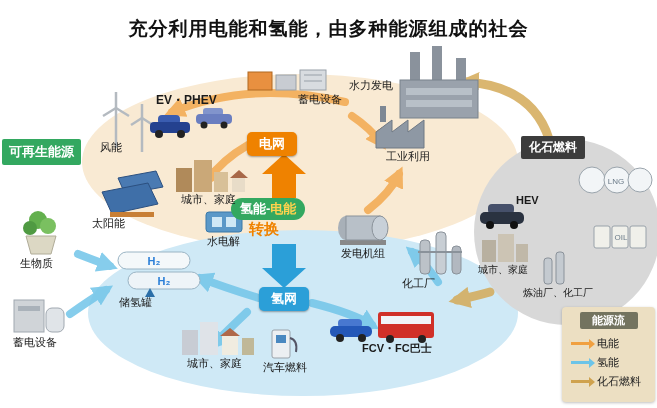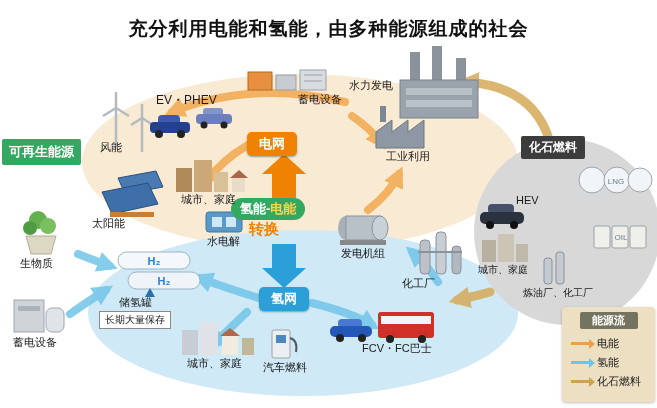--- a/index.html
+++ b/index.html
@@ -1,20 +1,20 @@
 <!DOCTYPE html>
 <html><head>
 <meta charset="utf-8">
 <style>
   html,body{margin:0;padding:0;background:#fff;}
   #stage{position:relative;width:657px;height:408px;background:#ffffff;overflow:hidden;
          font-family:"Liberation Sans","DejaVu Sans",sans-serif;}
   #bg{position:absolute;left:0;top:0;}
   .lbl{position:absolute;font-size:11px;color:#1a1a1a;line-height:1.15;white-space:nowrap;}
-  .bold{font-weight:normal;}
+  .bold{font-weight:bold;}
   .f12{font-size:12px;} .f10{font-size:10px;}
   #page-title{position:absolute;left:0;right:0;top:16px;text-align:center;
               font-size:19px;font-weight:bold;color:#111;letter-spacing:1px;}
   .badge{position:absolute;color:#fff;font-weight:bold;text-align:center;white-space:nowrap;}
   #grid-badge{left:247px;top:132px;width:50px;padding:3px 0;background:#ef8200;border-radius:5px;
               font-size:13px;box-shadow:0 1px 2px rgba(0,0,0,.35);}
   #h2net-badge{left:259px;top:287px;width:50px;padding:3px 0;background:#2b9fd8;border-radius:5px;
               font-size:13px;box-shadow:0 1px 2px rgba(0,0,0,.35);}
   #renew-badge{left:2px;top:139px;padding:4px 7px;background:#33a860;font-size:13px;border-radius:2px;}
   #fossil-badge{left:521px;top:136px;padding:3px 8px;background:#3c3c3c;font-size:12px;border-radius:2px;}
@@ -236,21 +236,20 @@
   <div class="lbl bold f12" style="left:156px;top:94px;">EV・PHEV</div>
   <div class="lbl" style="left:298px;top:93px;">蓄电设备</div>
   <div class="lbl" style="left:349px;top:79px;">水力发电</div>
   <div class="lbl" style="left:386px;top:150px;">工业利用</div>
   <div class="lbl" style="left:181px;top:193px;">城市、家庭</div>
   <div class="lbl" style="left:92px;top:217px;">太阳能</div>
   <div class="lbl" style="left:207px;top:235px;">水电解</div>
   <div class="lbl" style="left:341px;top:247px;">发电机组</div>
   <div class="lbl" style="left:20px;top:257px;">生物质</div>
   <div class="lbl" style="left:119px;top:296px;">储氢罐</div>
-  <div id="longterm-box">长期大量保存</div>
   <div class="lbl" style="left:13px;top:336px;">蓄电设备</div>
   <div class="lbl" style="left:187px;top:357px;">城市、家庭</div>
   <div class="lbl" style="left:263px;top:361px;">汽车燃料</div>
   <div class="lbl bold" style="left:362px;top:342px;">FCV・FC巴士</div>
   <div class="lbl" style="left:402px;top:277px;text-align:center;">化工厂</div>
   <div class="lbl bold" style="left:516px;top:194px;">HEV</div>
   <div class="lbl f10" style="left:478px;top:264px;">城市、家庭</div>
   <div class="lbl f10" style="left:523px;top:287px;">炼油厂、化工厂</div>
 
   <div id="legend">

